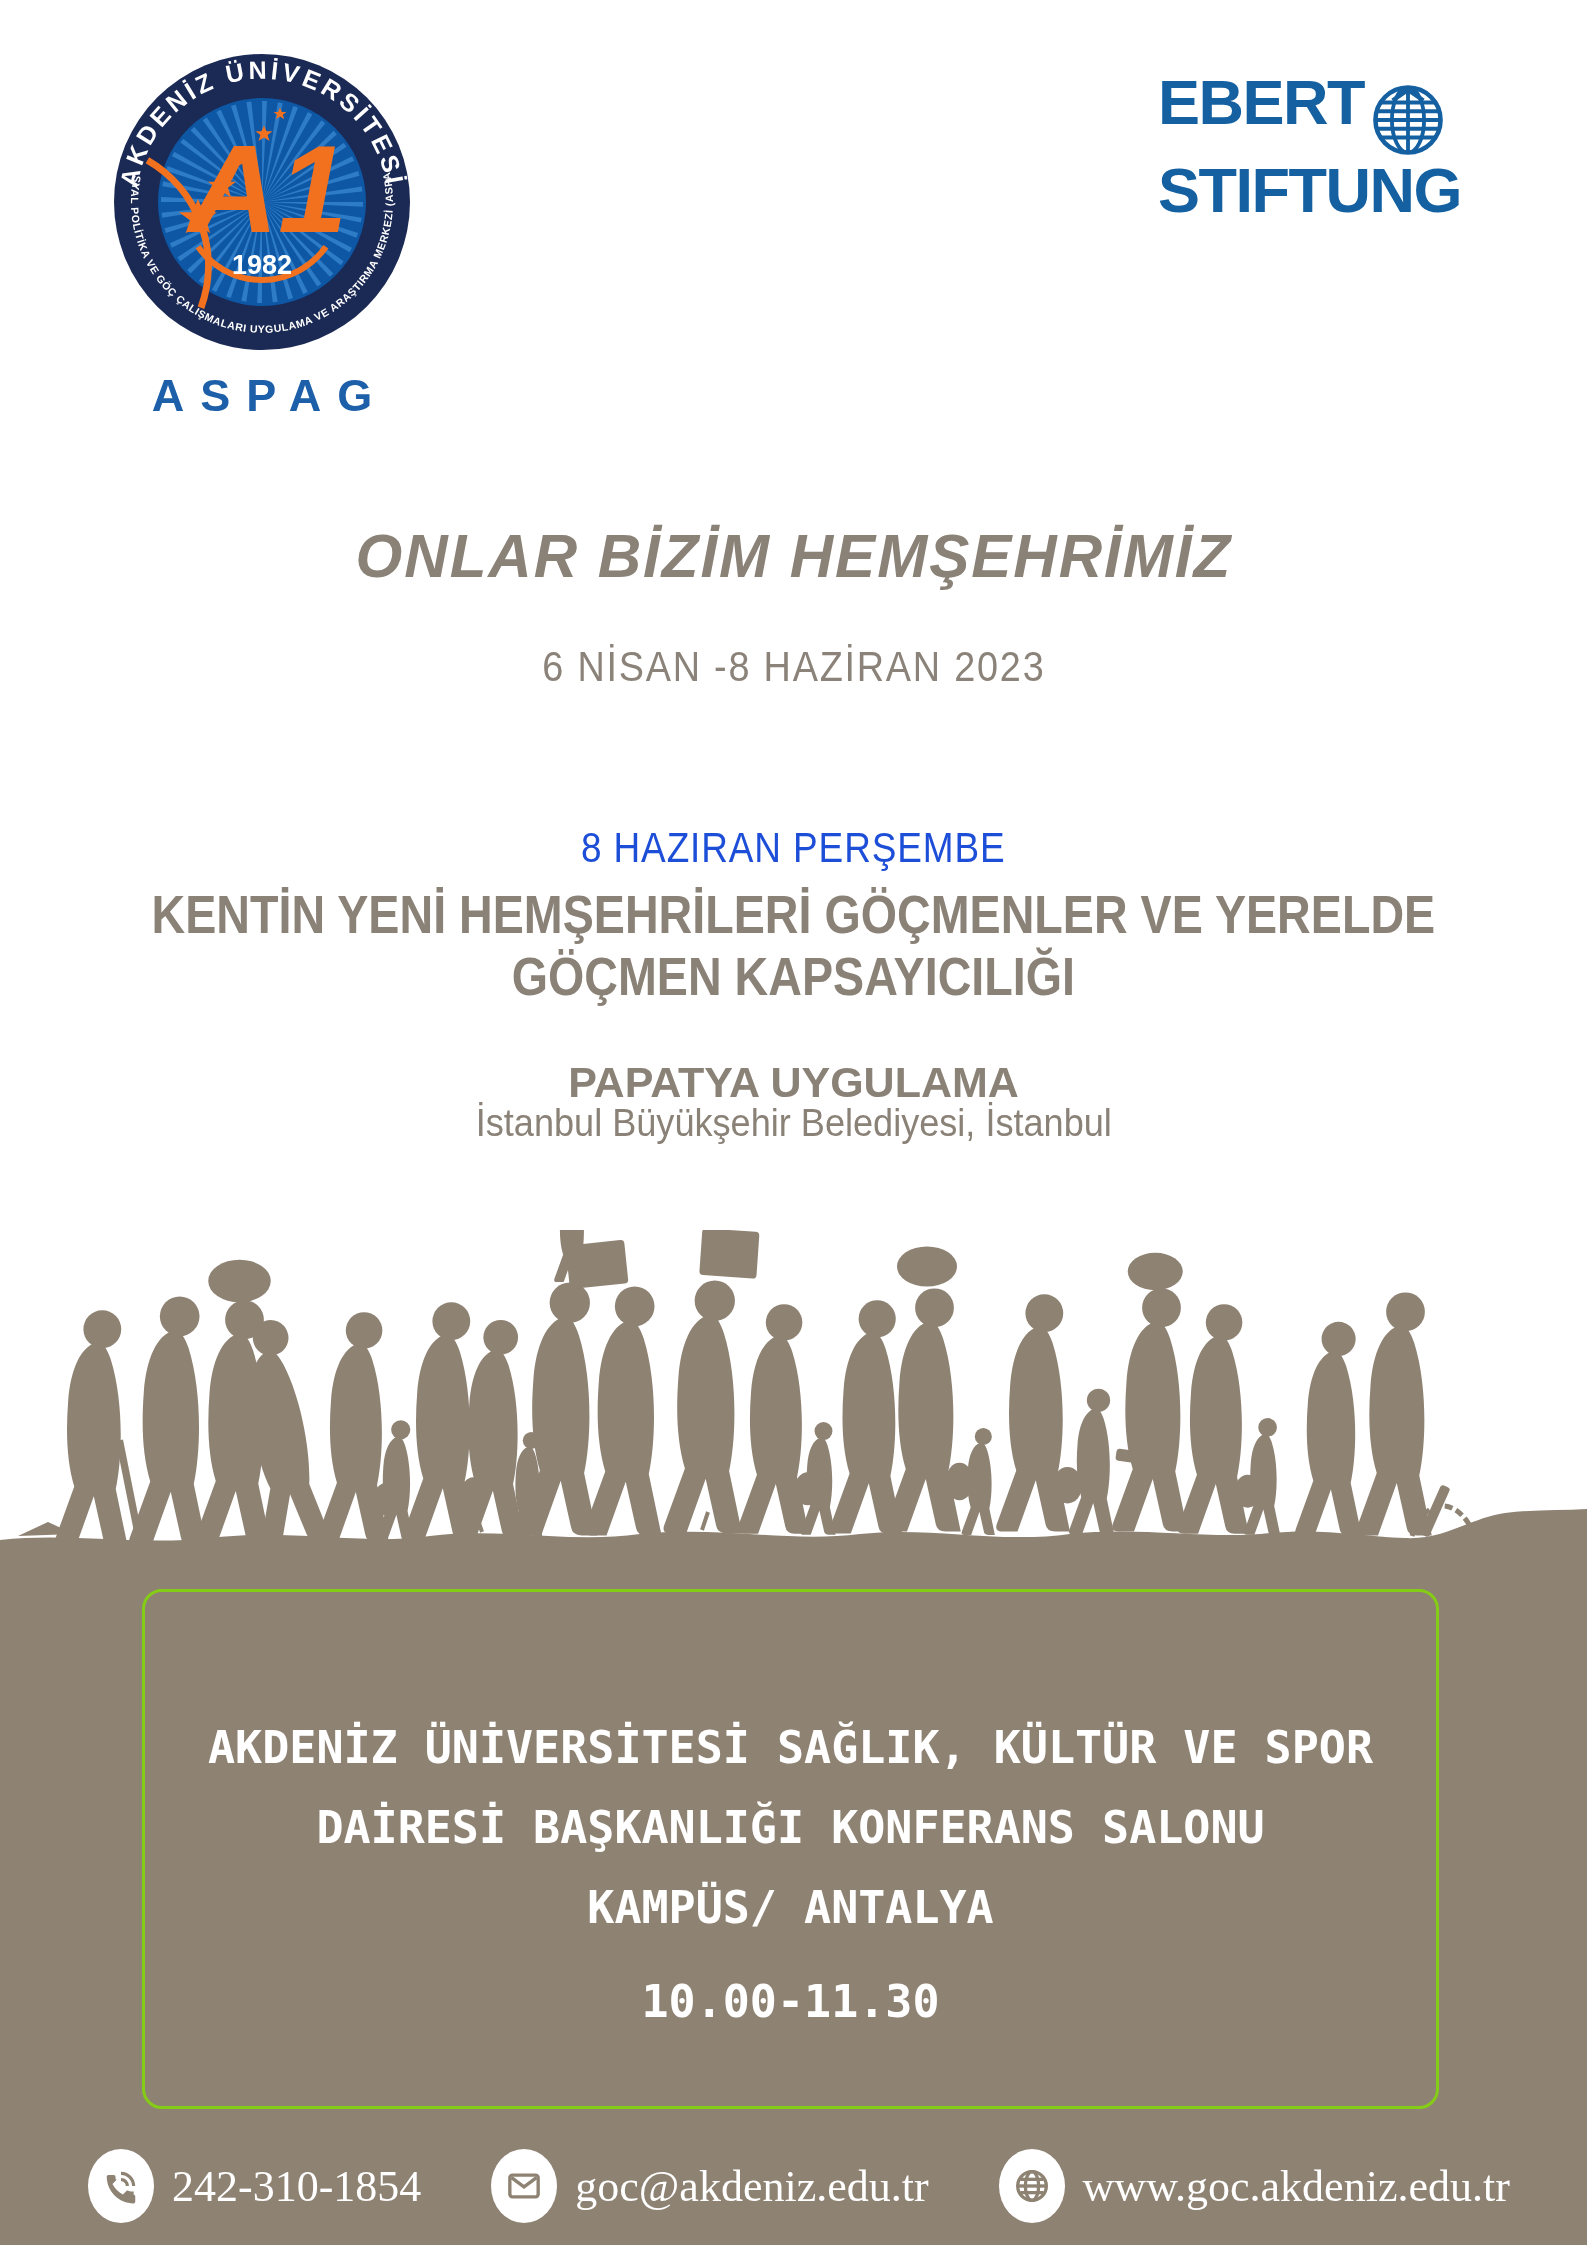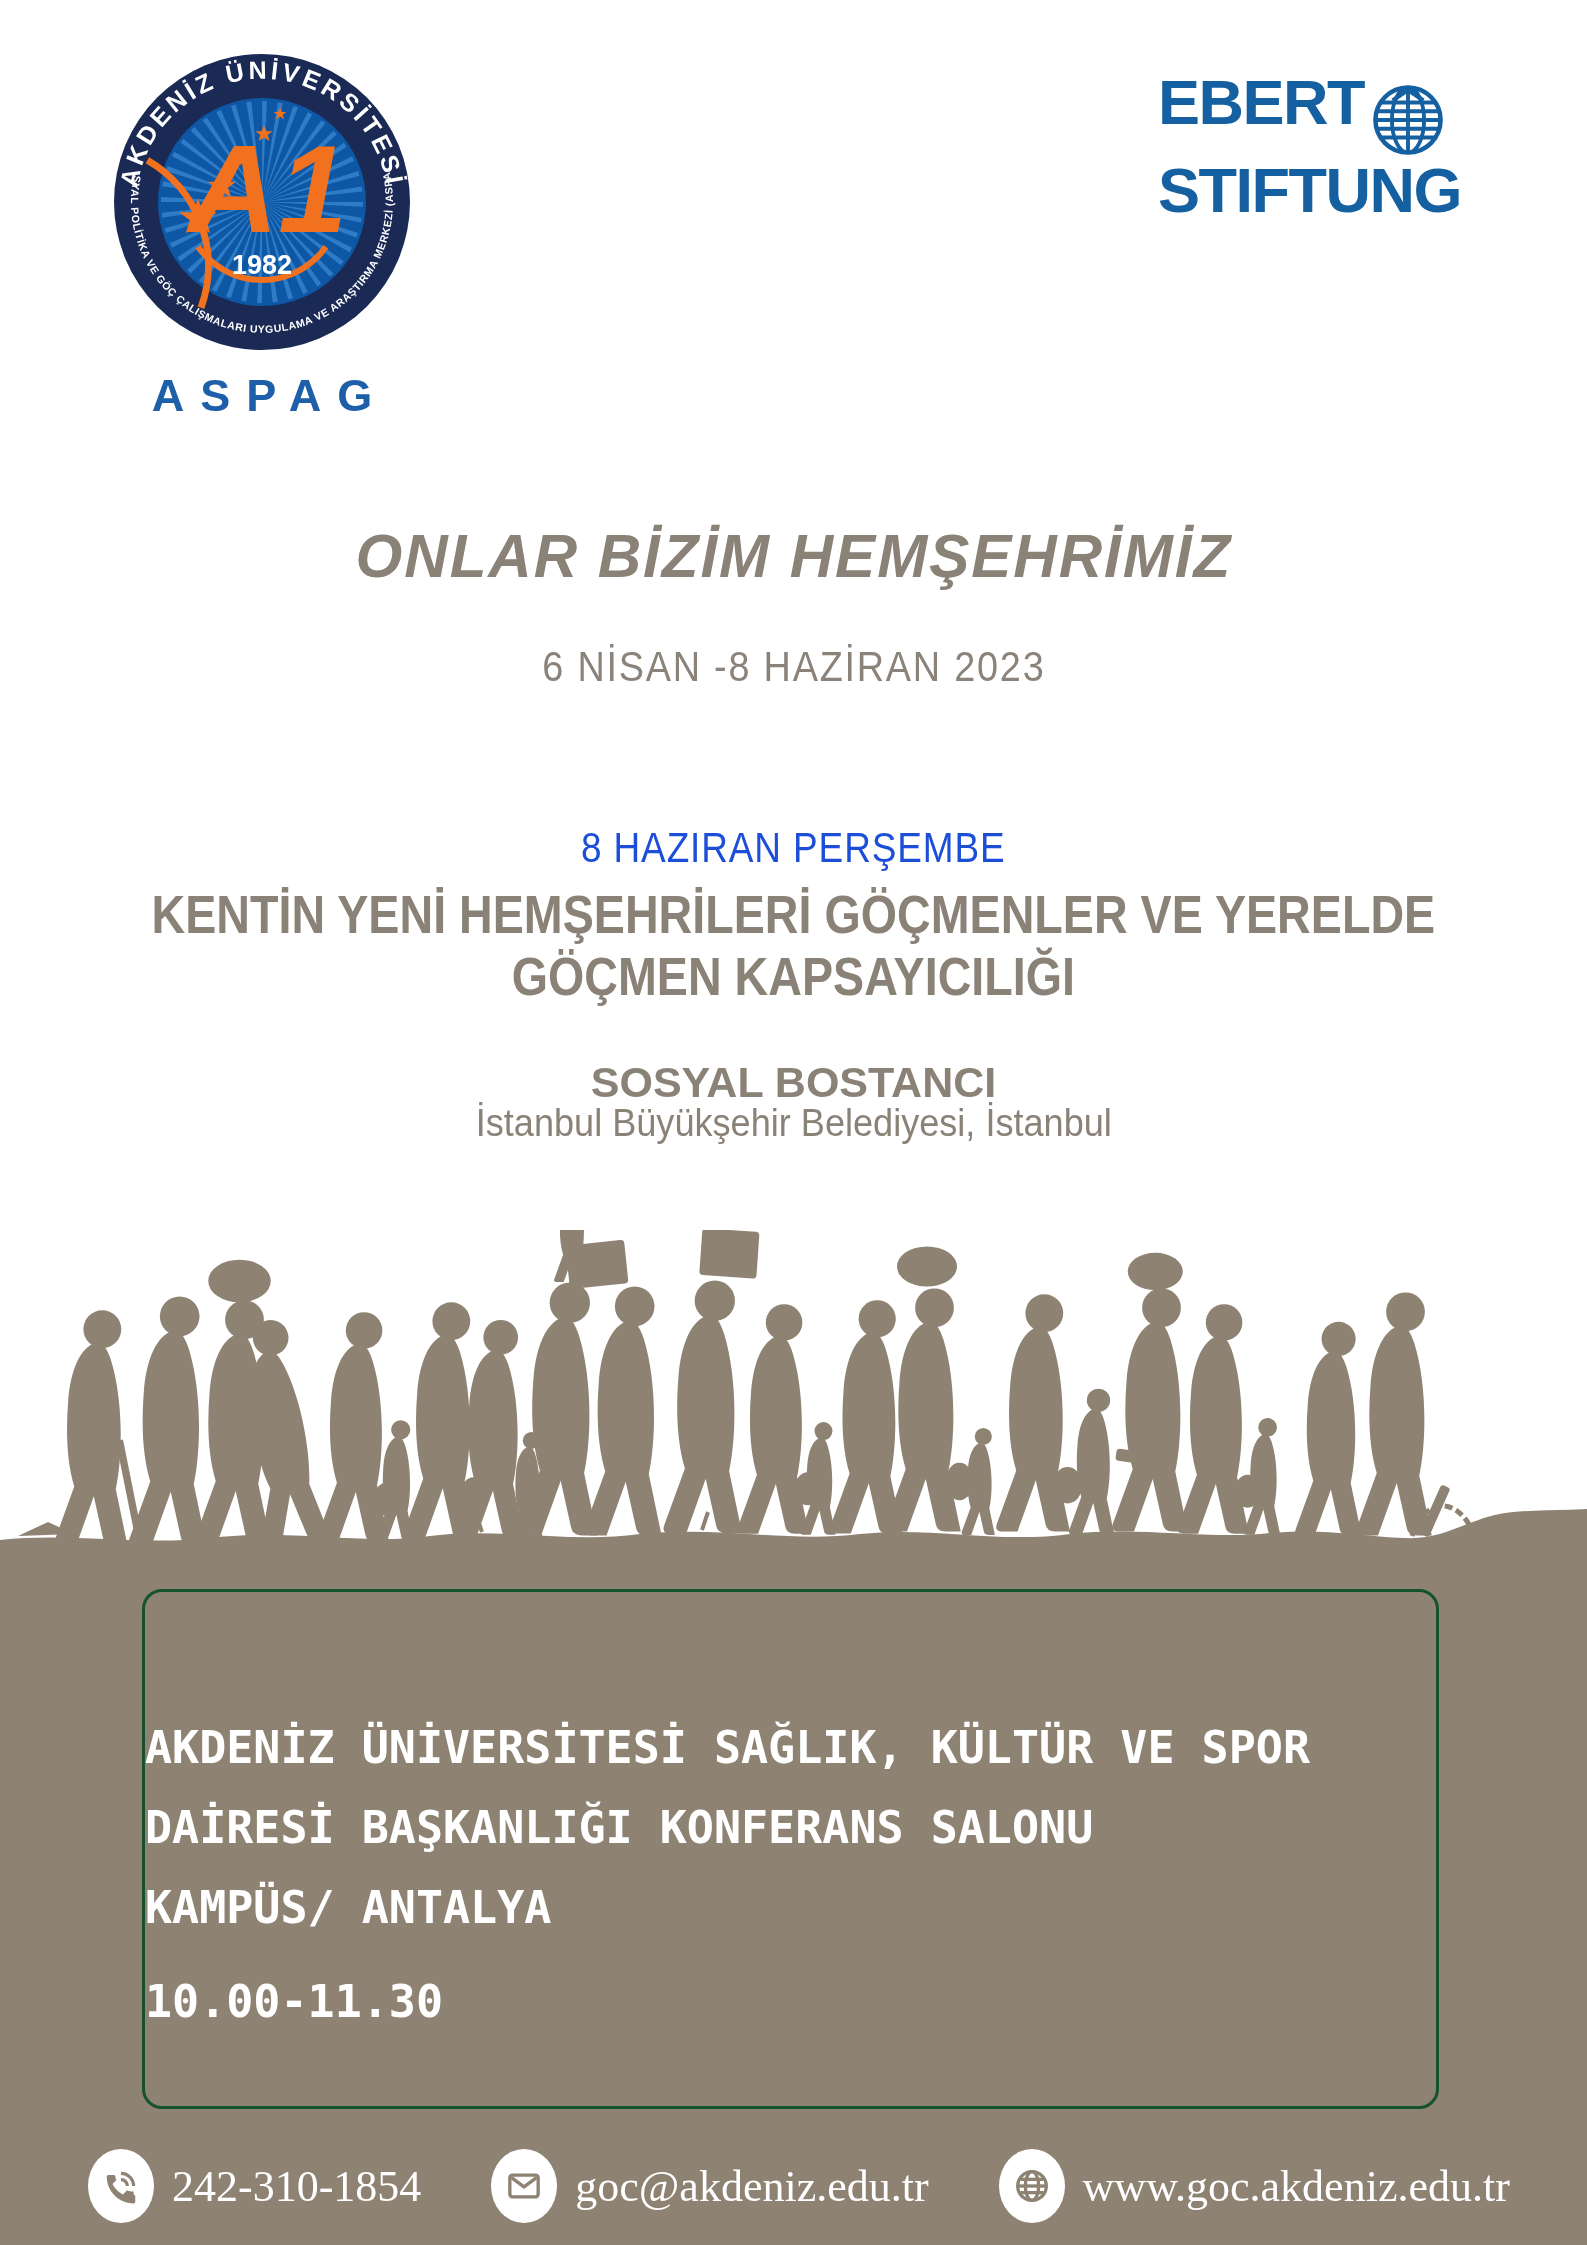--- a/index.html
+++ b/index.html
@@ -30,22 +30,22 @@
   .t-sessiontitle .sx{transform:scaleX(.88);}
   .t-speaker{top:1058px;font-size:43px;font-weight:bold;}
   .t-affil{top:1102px;font-size:38px;}
   .t-affil .sx{transform:scaleX(.95);}
 
   
   .bottom{position:absolute;left:0;top:1230px;width:1587px;height:1015px;}
   .crowd{display:block;}
   .solid{position:absolute;left:0;top:351px;width:1587px;height:664px;background:#8e8273;}
   .venue-box{position:absolute;left:142px;top:8px;width:1297px;height:520px;
-             border:3px solid #14532d;border-radius:20px;box-sizing:border-box;
-             padding-top:116px;}
+             border:3px solid #84cc16;border-radius:20px;box-sizing:border-box;
+             text-align:center;padding-top:116px;}
   .venue-line{font-family:"DejaVu Sans Mono",monospace;font-weight:bold;font-size:45px;
               line-height:80px;color:#ffffff;white-space:nowrap;}
   .venue-time{margin-top:14px;}
 
   
   .footer{position:absolute;left:0;bottom:0;width:1347px;height:118px;
           display:flex;align-items:center;padding-left:88px;box-sizing:border-box;gap:70px;}
   .f-item{display:flex;align-items:center;gap:18px;}
   .f-badge{width:66px;height:74px;border-radius:50%;background:#ffffff;
            display:flex;align-items:center;justify-content:center;flex:0 0 auto;}
@@ -111,21 +111,21 @@
     </div>
     <div>STIFTUNG</div>
   </div>
 
   <div class="t t-title"><span class="sx">ONLAR BİZİM HEMŞEHRİMİZ</span></div>
   <div class="t t-date"><span class="sx">6 NİSAN -8 HAZİRAN 2023</span></div>
   <div class="t t-sessiondate"><span class="sx">8 HAZIRAN PERŞEMBE</span></div>
   <div class="t t-sessiontitle">
     <span class="sx"><span>KENTİN YENİ HEMŞEHRİLERİ GÖÇMENLER VE YERELDE</span><br><span>GÖÇMEN KAPSAYICILIĞI</span></span>
   </div>
-  <div class="t t-speaker"><span class="sx">SOSYAL BOSTANCI</span></div>
+  <div class="t t-speaker"><span class="sx">PAPATYA UYGULAMA</span></div>
   <div class="t t-affil"><span class="sx">İstanbul Büyükşehir Belediyesi, İstanbul</span></div>
 
   <div class="bottom">
     <svg class="crowd" width="1587" height="352" viewBox="0 0 1587 352">
       <defs>
         <g id="adult">
           <circle cx="6" cy="-181" r="15.5"></circle>
           <path d="M1,-170 C-12,-166 -20,-148 -22,-122 C-24,-96 -23,-72 -17,-52 L-33,-8 Q-35,-2 -28,-2 L-16,-2 L-1,-44 L7,-8 Q8,-2 15,-2 L27,-2 L17,-50 C23,-78 23,-124 13,-156 C10,-165 6,-171 1,-170 Z"></path>
         </g>
       </defs>

